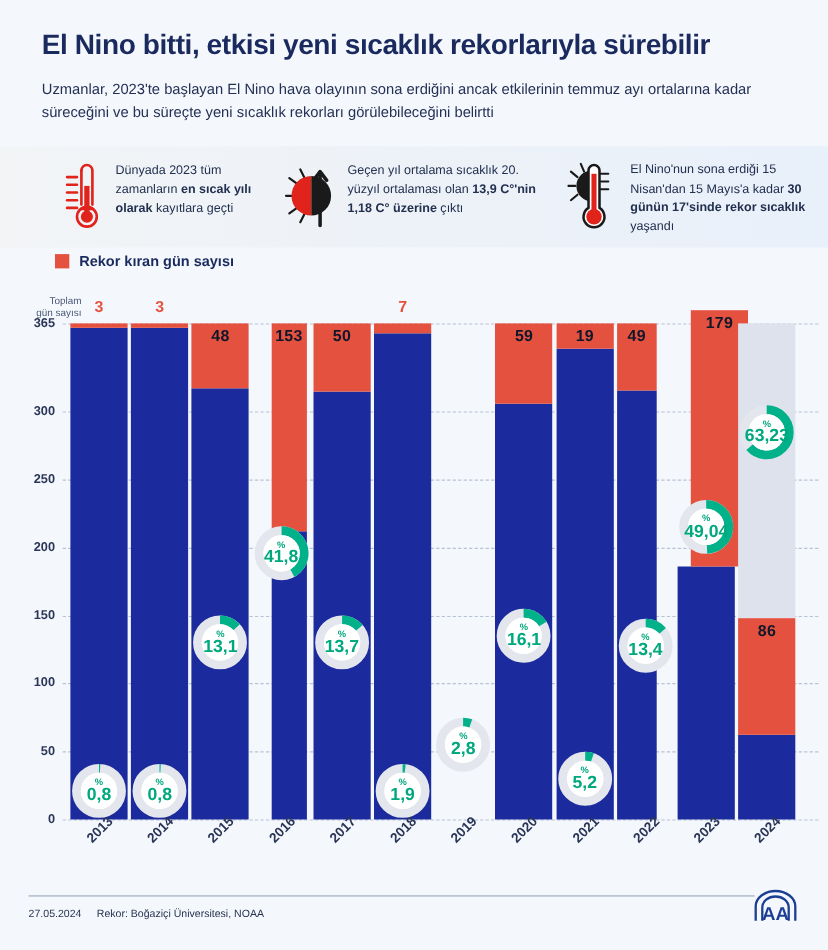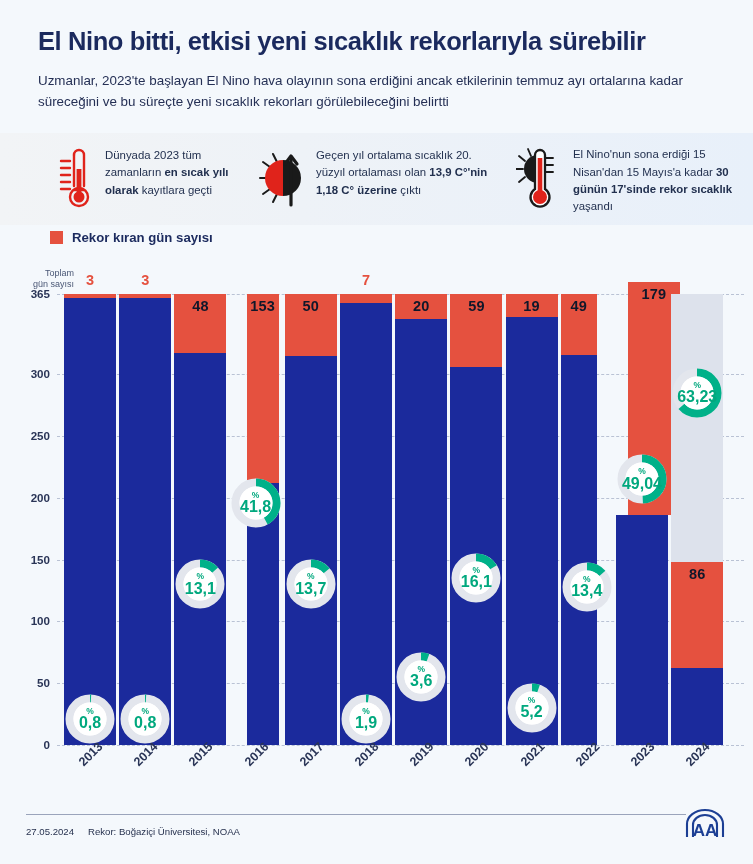--- a/index.html
+++ b/index.html
@@ -314,36 +314,30 @@
           <svg width="52" height="52" viewBox="0 0 52 52">
             <circle cx="26" cy="26" r="20.5" fill="#ffffff" stroke="#e3e6ed" stroke-width="8"></circle>
             <circle cx="26" cy="26" r="20.5" fill="none" stroke="#00b189" stroke-width="8" stroke-dasharray="2.45 128.81" transform="rotate(-90 26 26)"></circle>
             <circle cx="26" cy="26" r="16.5" fill="#ffffff"></circle>
           </svg>
           <div class="donut-txt">
             <span class="donut-pct">%</span>
             <span class="donut-val">1,9</span>
           </div>
         </div>
-        <div class="bar" style="left: 395.2px; width: 52px; height: 451px; bottom: 61px;">
-          <div class="seg seg-blue" style="bottom: 0px; height: 426.288px;"></div>
-          <div class="seg seg-red" style="bottom: 426.288px; height: 24.7123px;">
-            <div class="seg-label">20</div>
-          </div>
-        </div>
         <div class="xlabel" style="left: 407.2px; top: 493px;">2019</div>
         <div class="donut" style="left: 395.2px; top: 385.041px;">
           <svg width="52" height="52" viewBox="0 0 52 52">
             <circle cx="26" cy="26" r="20.5" fill="#ffffff" stroke="#e3e6ed" stroke-width="8"></circle>
             <circle cx="26" cy="26" r="20.5" fill="none" stroke="#00b189" stroke-width="8" stroke-dasharray="7.08 128.81" transform="rotate(-90 26 26)"></circle>
             <circle cx="26" cy="26" r="16.5" fill="#ffffff"></circle>
           </svg>
           <div class="donut-txt">
             <span class="donut-pct">%</span>
-            <span class="donut-val">3,6</span>
+            <span class="donut-val">2,8</span>
           </div>
         </div>
         <div class="bar" style="left: 450.4px; width: 52px; height: 451px; bottom: 61px;">
           <div class="seg seg-blue" style="bottom: 0px; height: 378.099px;"></div>
           <div class="seg seg-red" style="bottom: 378.099px; height: 72.9014px;">
             <div class="seg-label">59</div>
           </div>
         </div>
         <div class="xlabel" style="left: 462.4px; top: 493px;">2020</div>
         <div class="donut" style="left: 450.4px; top: 286.192px;">

